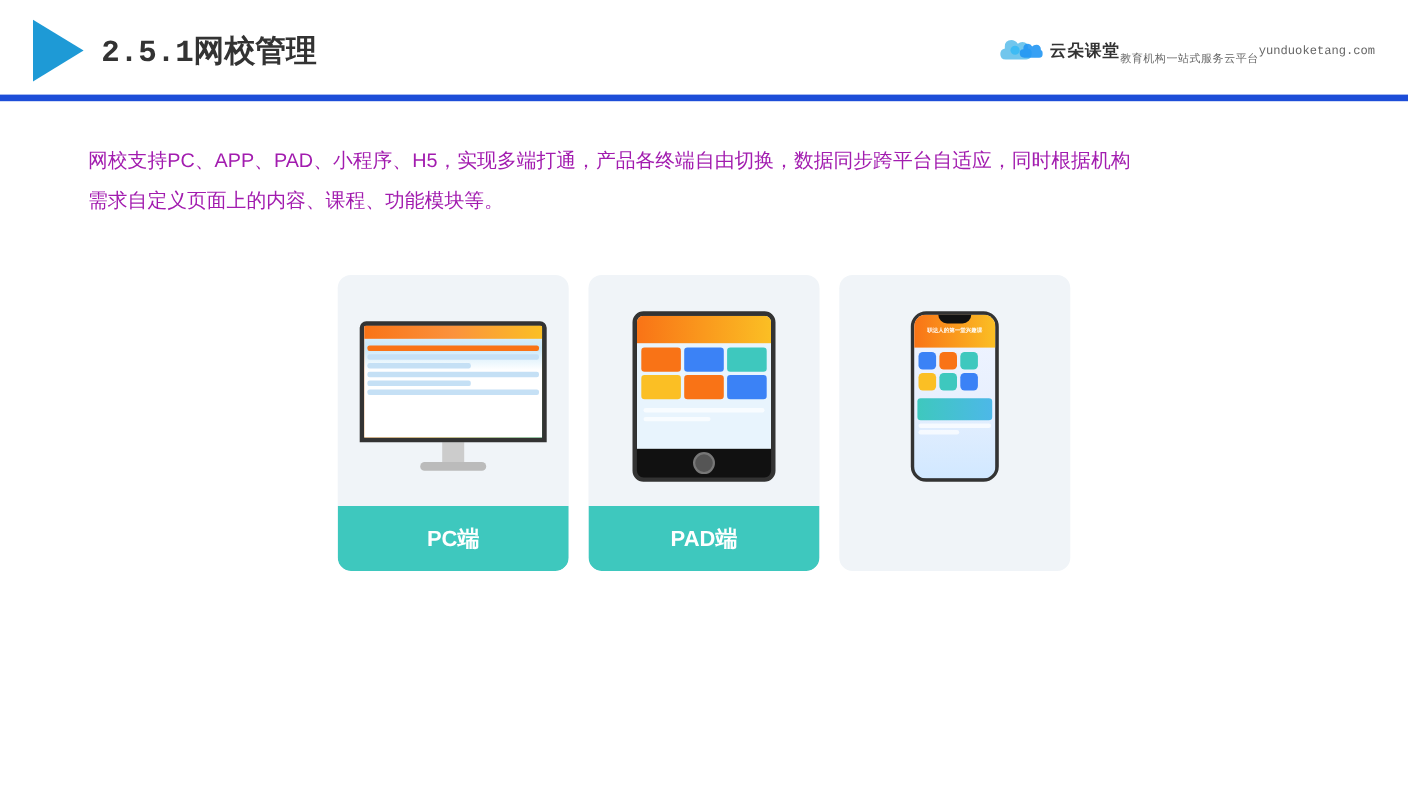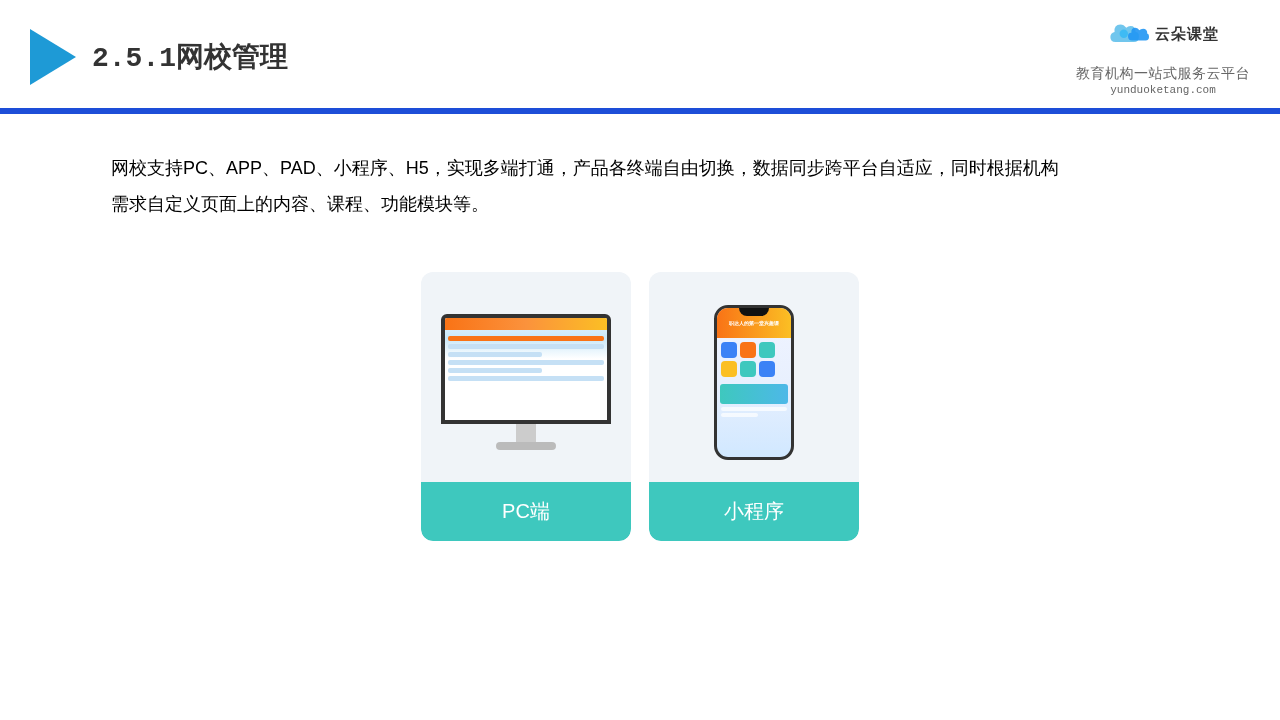--- a/index.html
+++ b/index.html
@@ -33,21 +33,21 @@
       border-bottom: 28px solid transparent;
       border-left: 46px solid #1e9ad6;
     }
     .page-title {
       font-size: 28px;
       font-weight: bold;
       color: #333;
     }
     .header-right {
       display: flex;
-      flex-direction: column;
+      flex-direction: row;
       align-items: center;
     }
     .brand-logo {
       display: flex;
       align-items: center;
       gap: 6px;
     }
     .cloud-icon-wrap {
       position: relative;
     }
@@ -55,38 +55,37 @@
       width: 42px;
       height: 28px;
     }
     .brand-name-cn {
       font-size: 15px;
       color: #333;
       font-weight: bold;
       letter-spacing: 1px;
     }
     .brand-tagline {
-      font-size: 14px;
+      font-size: 10px;
       color: #666;
       margin-top: 14px;
       letter-spacing: 0.5px;
     }
     .brand-url {
       font-size: 11px;
       color: #666;
       margin-top: 1px;
     }
 
     
     .description {
       padding: 36px 80px 20px 80px;
       font-size: 18px;
-      color: #000000;
+      color: #a21caf;
       line-height: 2;
-      margin-left: 31px;
     }
 
     
     .cards-container {
       display: flex;
       justify-content: center;
       gap: 18px;
       padding: 20px 60px;
       margin-top: 10px;
     }
@@ -109,21 +108,21 @@
       justify-content: center;
       padding: 20px 16px 10px;
     }
 
     .device-label {
       width: 100%;
       background: #3ec8be;
       color: #fff;
       text-align: center;
       font-size: 20px;
-      font-weight: 400;
+      font-weight: 700;
       padding: 16px 0;
       border-radius: 0 0 12px 12px;
     }
 
     
     .pc-monitor {
       display: flex;
       flex-direction: column;
       align-items: center;
     }
@@ -345,20 +344,41 @@
           </div>
         </div>
         <div class="monitor-neck"></div>
         <div class="monitor-base"></div>
       </div>
     </div>
     <div class="device-label">PC端</div>
   </div>
 
 
+  <div class="device-card">
+    <div class="device-image-area">
+      <div class="pad-mockup">
+        <div class="pad-screen">
+          <div class="pad-screen-top"></div>
+          <div class="pad-screen-grid">
+            <div class="pad-grid-item orange"></div>
+            <div class="pad-grid-item blue"></div>
+            <div class="pad-grid-item"></div>
+            <div class="pad-grid-item yellow"></div>
+            <div class="pad-grid-item orange"></div>
+            <div class="pad-grid-item blue"></div>
+          </div>
+          <div class="mini-content-row" style="margin:4px 6px;"></div>
+          <div class="mini-content-row short" style="margin:2px 6px;"></div>
+        </div>
+        <div class="pad-home"></div>
+      </div>
+    </div>
+    <div class="device-label">PAD端</div>
+  </div>
 
   <div class="device-card">
     <div class="device-image-area">
       <div class="phone-mockup">
         <div class="phone-notch"></div>
         <div class="phone-screen">
           <div class="phone-screen-top">
             <span class="phone-screen-top-text">职达人的第一堂兴趣课</span>
           </div>
           <div class="phone-screen-icons">
@@ -368,17 +388,16 @@
             <div class="phone-icon-dot yellow"></div>
             <div class="phone-icon-dot"></div>
             <div class="phone-icon-dot blue"></div>
           </div>
           <div class="phone-screen-banner" style="background: linear-gradient(90deg, #3ec8be, #4db8e8);"></div>
           <div class="mini-content-row"></div>
           <div class="mini-content-row short"></div>
         </div>
       </div>
     </div>
-    <div class="device-label">小程序</div>
   </div>
 
 
 </div>
 
 </body></html>

